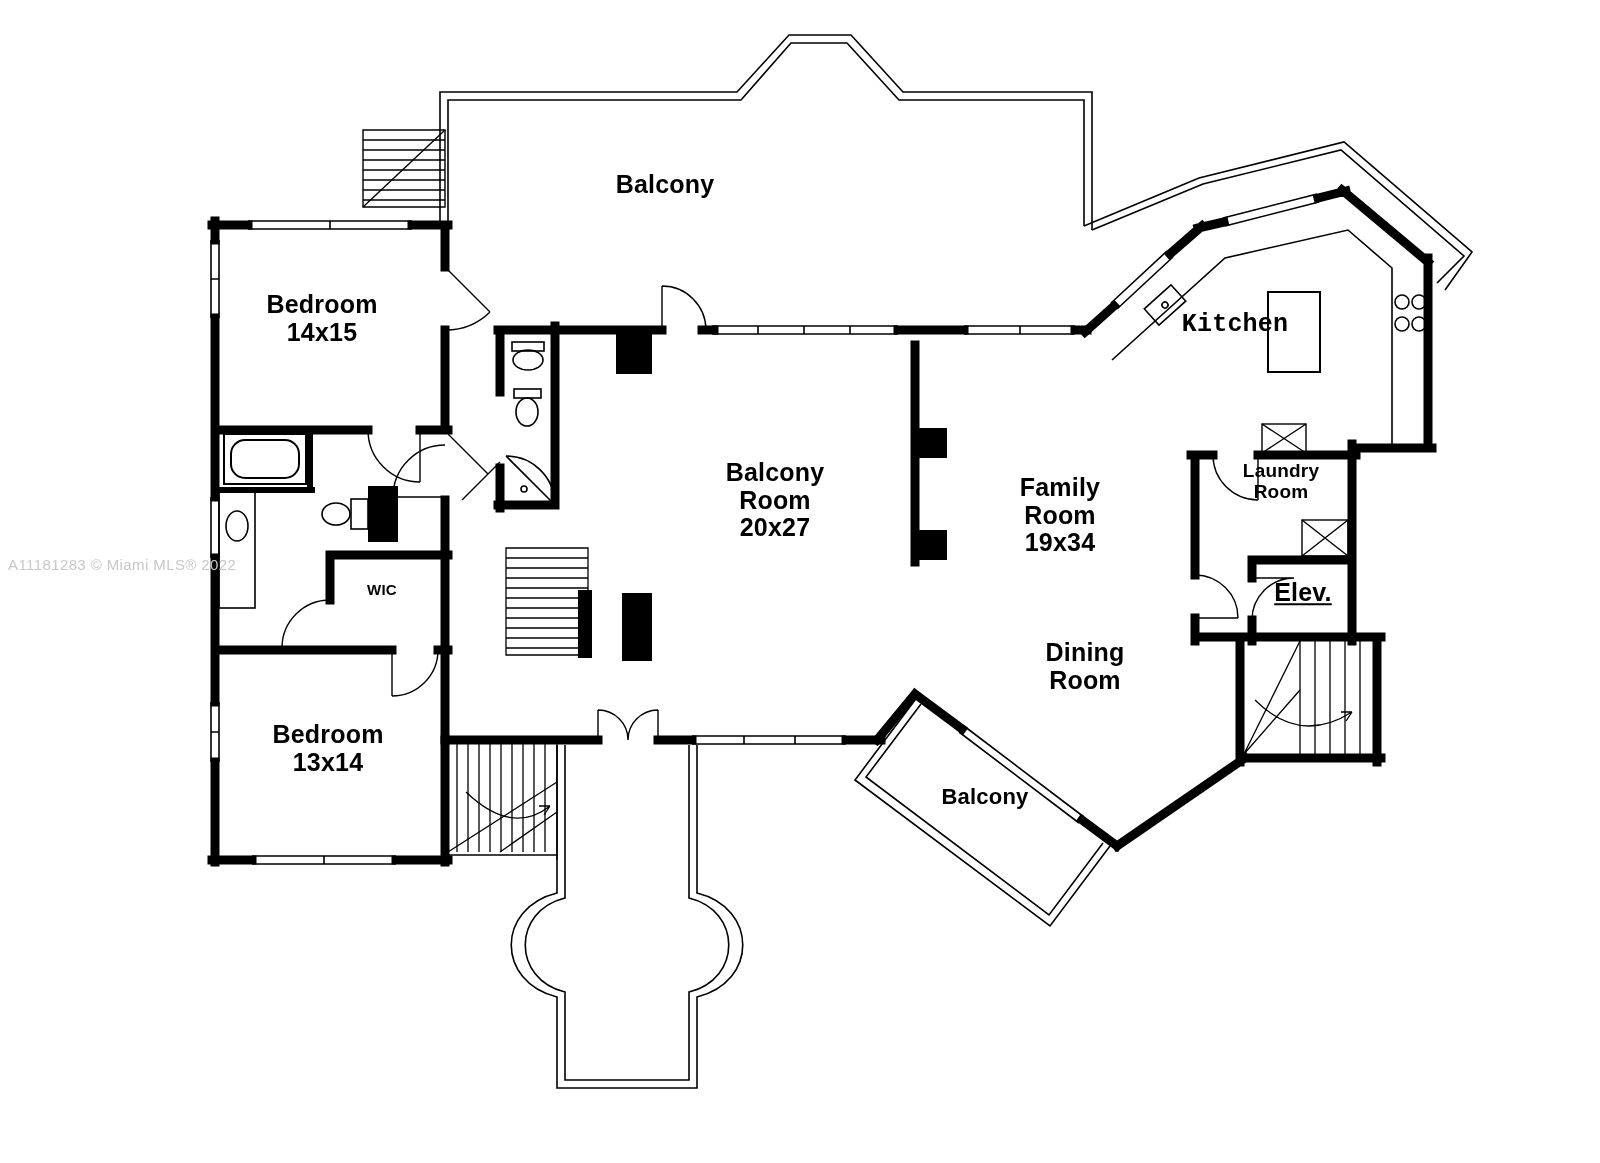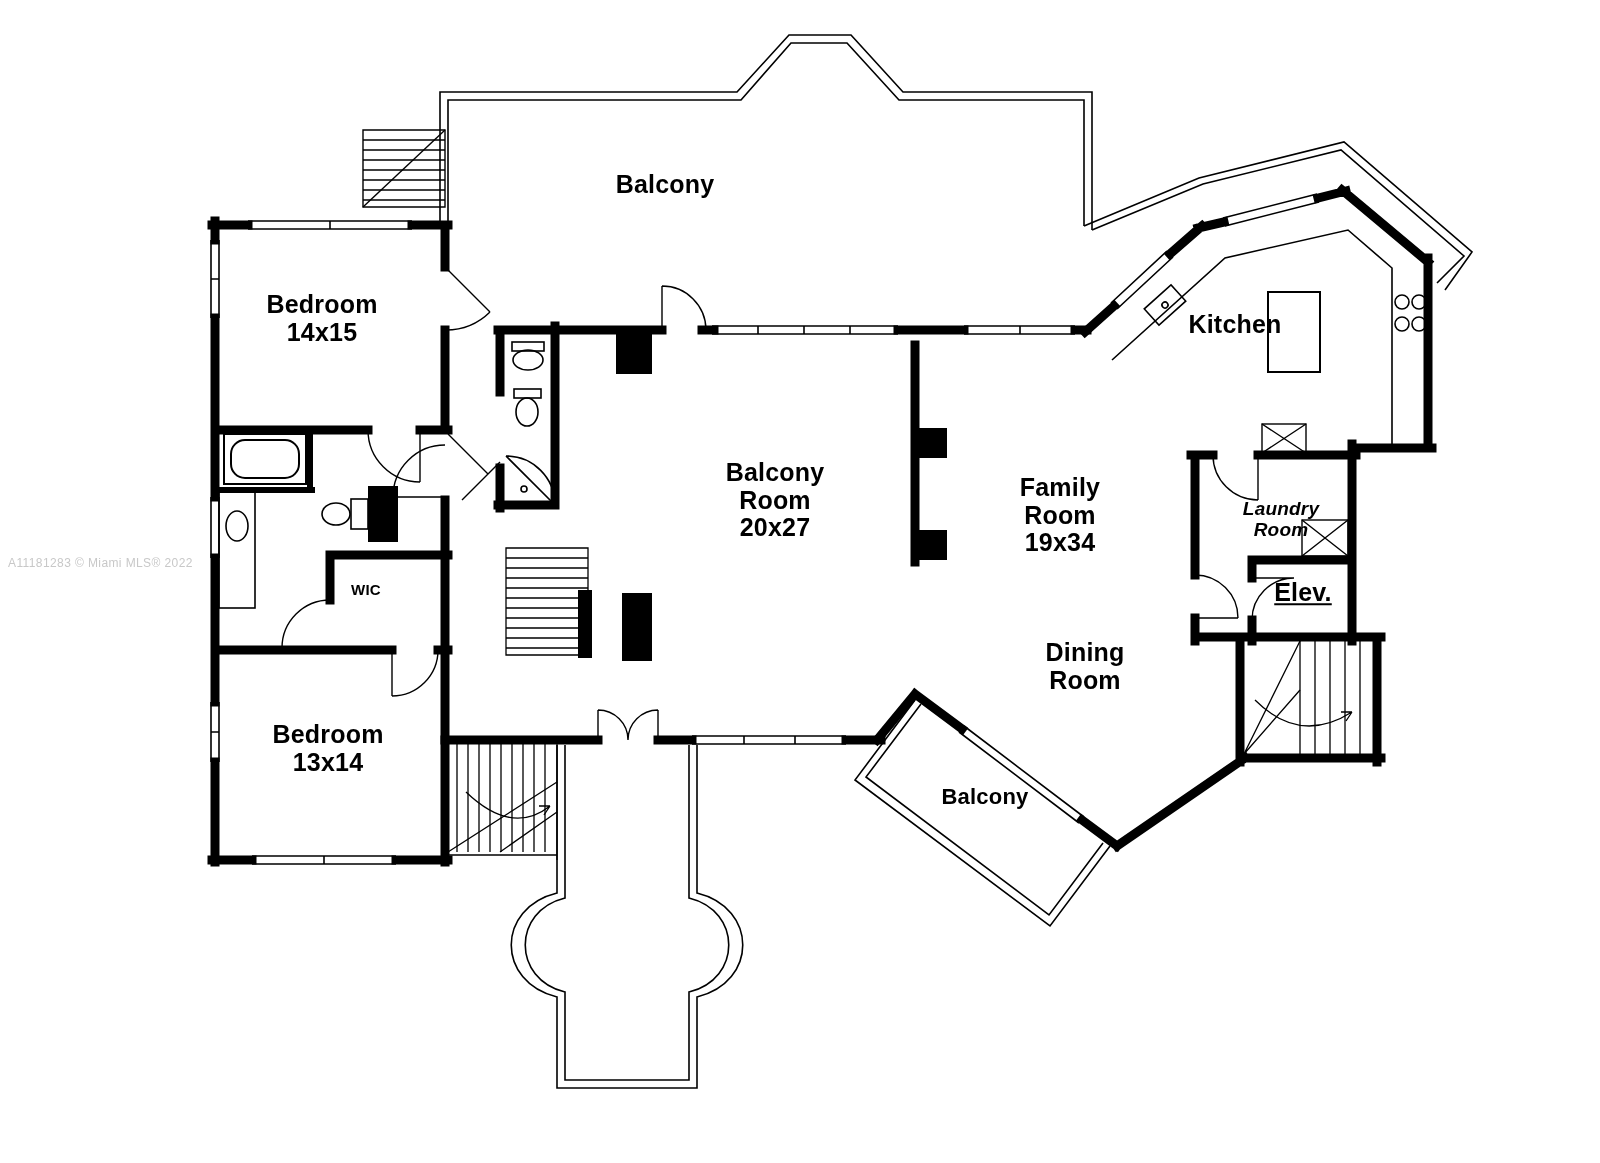--- a/index.html
+++ b/index.html
@@ -11,21 +11,21 @@
   .label{
     position:absolute;transform:translate(-50%,-50%);
     font-weight:bold;color:#000;text-align:center;line-height:1.1;
     white-space:nowrap;font-size:25px;letter-spacing:.2px;
   }
   .label.small{font-size:19px;}
   .label.tiny{font-size:15px;}
   .label.mid{font-size:22px;}
   .watermark{
     position:absolute;left:8px;top:556px;
-    font-size:12px;font-weight:400;color:#c8c8c8;letter-spacing:.4px;
+    font-size:15px;font-weight:400;color:#c8c8c8;letter-spacing:.4px;
     white-space:nowrap;
   }
 </style>
 </head>
 <body>
 
 <div class="stage">
 
   <svg viewBox="0 0 1600 1163" width="1600" height="1163">
 
@@ -194,51 +194,51 @@
 
   <div class="label" style="left:665px;top:185px;">
     <div>Balcony</div>
   </div>
 
   <div class="label" style="left:322px;top:318px;">
     <div>Bedroom</div>
     <div>14x15</div>
   </div>
 
-  <div class="label" style="left:1235px;top:325px;">
+  <div class="label" style="left:1235px;top:325px;font-family:Liberation Mono, monospace;">
     <div>Kitchen</div>
   </div>
 
   <div class="label" style="left:775px;top:500px;">
     <div>Balcony</div>
     <div>Room</div>
     <div>20x27</div>
   </div>
 
   <div class="label" style="left:1060px;top:483px;margin-top:32px;">
     <div>Family</div>
     <div>Room</div>
     <div>19x34</div>
   </div>
 
-  <div class="label small" style="left:1281px;top:520px;font-style:italic;">
+  <div class="label small" style="left:1281px;top:482px;">
     <div>Laundry</div>
     <div>Room</div>
   </div>
 
   <div class="label" style="left:1303px;top:593px;text-decoration:underline;">
     <div>Elev.</div>
   </div>
 
   <div class="label" style="left:1085px;top:666px;">
     <div>Dining</div>
     <div>Room</div>
   </div>
 
-  <div class="label tiny" style="left:366px;top:590px;">
+  <div class="label tiny" style="left:382px;top:590px;">
     <div>WIC</div>
   </div>
 
   <div class="label" style="left:328px;top:748px;">
     <div>Bedroom</div>
     <div>13x14</div>
   </div>
 
   <div class="label mid" style="left:985px;top:797px;">
     <div>Balcony</div>

